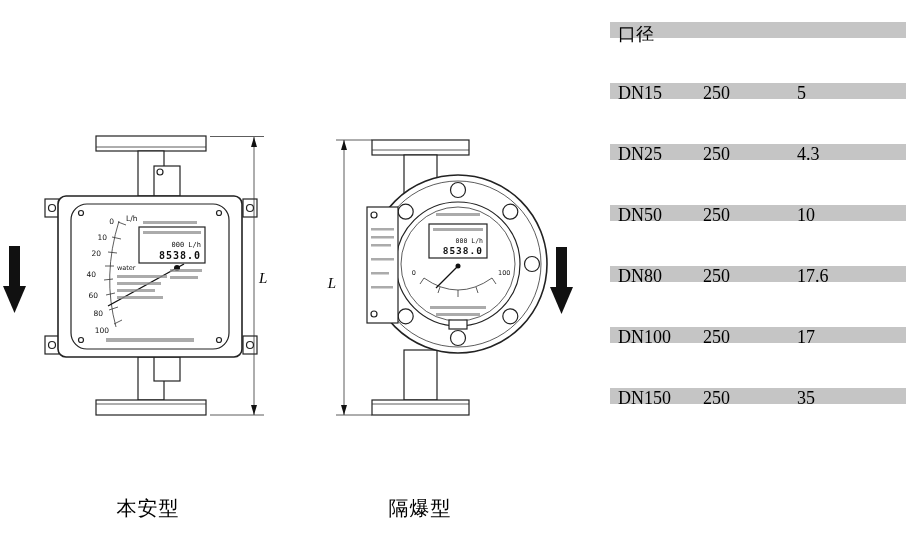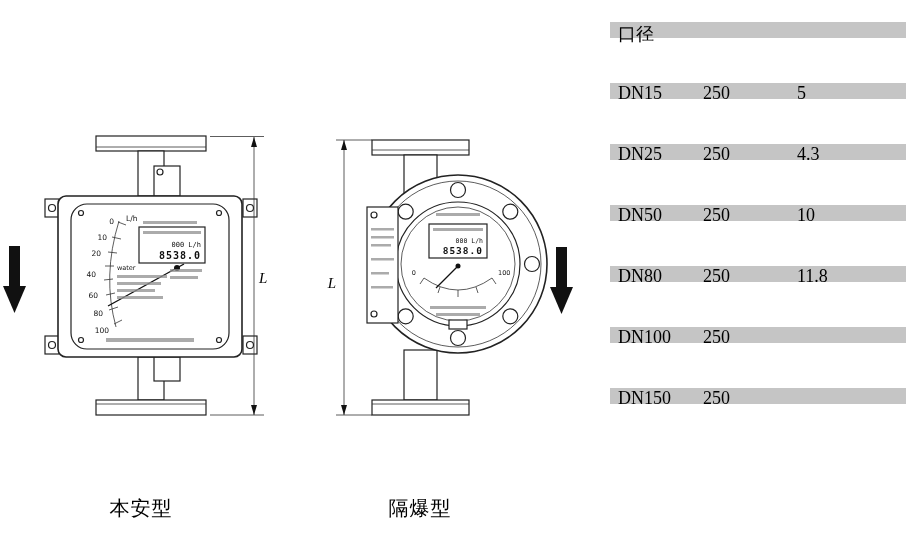--- a/index.html
+++ b/index.html
@@ -13,21 +13,21 @@
   .bar{fill:#8f8f8f;stroke:none;opacity:0.75;}
   text.tk{font:7.5px "DejaVu Sans",sans-serif;fill:#111;}
   text.tiny{font:6.5px "DejaVu Sans",sans-serif;fill:#111;}
   text.lcd-s{font:7px "DejaVu Sans Mono",monospace;fill:#111;}
   text.lcd-b{font:bold 10px "DejaVu Sans Mono",monospace;fill:#111;letter-spacing:1px;}
   text.lcd-s2{font:6.5px "DejaVu Sans Mono",monospace;fill:#111;}
   text.lcd-b2{font:bold 9.5px "DejaVu Sans Mono",monospace;fill:#111;letter-spacing:1px;}
   text.dim{font:15px "Liberation Serif",serif;fill:#000;font-style:italic;}
   
   .caption{position:absolute;top:495px;width:120px;text-align:center;font-size:20px;letter-spacing:1px;}
-  #cap-left{left:81px;font-family:Liberation Serif, serif;}
+  #cap-left{left:88px;font-family:Liberation Serif, serif;}
   #cap-right{left:360px;text-align:center;}
   
   .spec-table{position:absolute;left:610px;top:22px;width:296px;font-size:18px;}
   .band{display:grid;grid-template-columns:85px 94px 1fr;align-items:center;height:16px;
         background:#c5c5c5;padding-left:8px;margin-bottom:45px;}
   .band span{white-space:pre;}
 </style>
 </head>
 <body>
 
@@ -224,26 +224,28 @@
         <span>4.3</span>
       </div>
         <div class="band">
         <span>DN50</span>
         <span>250</span>
         <span>10</span>
       </div>
         <div class="band">
         <span>DN80</span>
         <span>250</span>
-        <span>11.8</span>
+        <span>17.6</span>
       </div>
         <div class="band">
         <span>DN100</span>
         <span>250</span>
+        <span>17</span>
       </div>
         <div class="band">
         <span>DN150</span>
         <span>250</span>
+        <span>35</span>
       </div>
       </div>
   </div>
 
 </div>
 
 </body></html>

